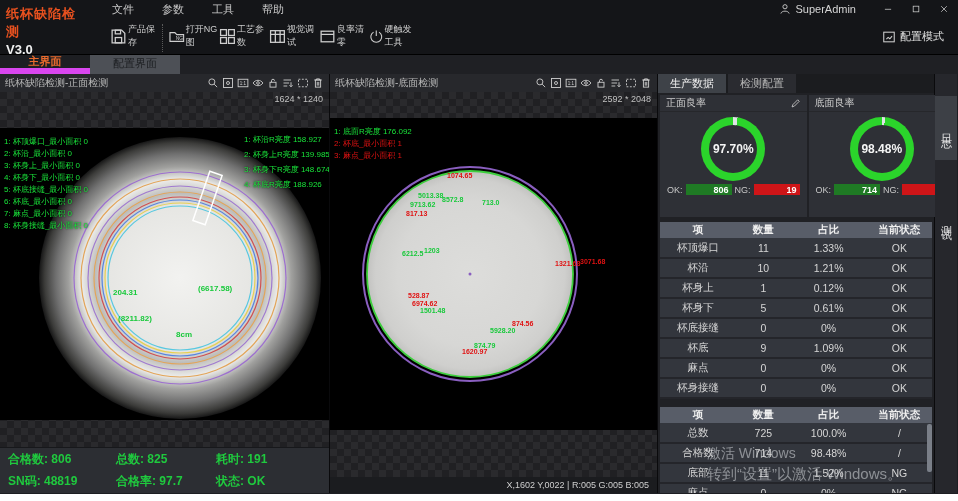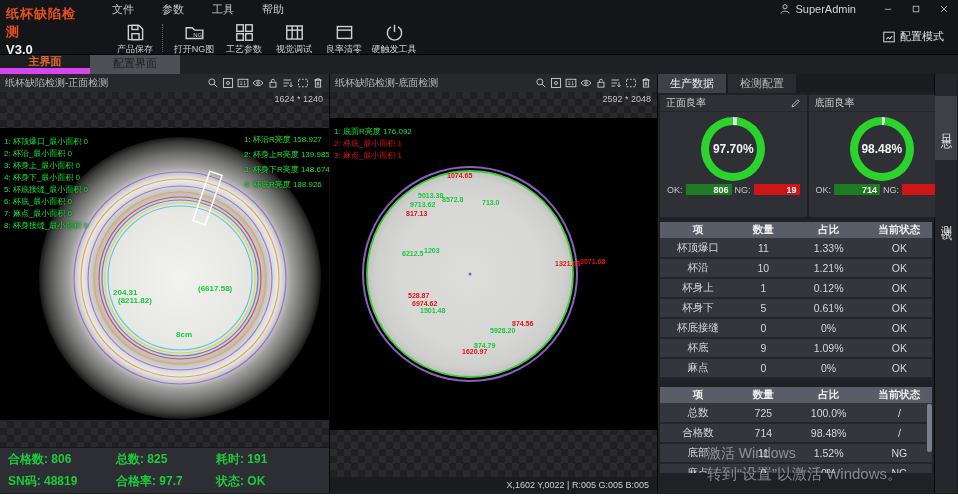--- a/index.html
+++ b/index.html
@@ -12,21 +12,21 @@
   .logo-title { color:#e8511f; font-weight:bold; font-size:13px; letter-spacing:1px; }
   .logo-version { color:#f0f0f0; font-weight:bold; font-size:13px; margin-top:1px; }
   .topbar-right { flex:1; display:flex; flex-direction:column; }
   .menubar { height:18px; display:flex; align-items:center; gap:28px; padding-left:12px; font-size:11px; color:#c8c8c8; }
   .menubar .menu-item { cursor:default; }
   .menubar-right { margin-left:auto; display:flex; align-items:center; height:18px; }
   .user-box { display:flex; align-items:center; gap:4px; font-size:11px; color:#d5d5d5; margin-right:18px; }
   .winbtn { width:28px; height:18px; display:flex; align-items:center; justify-content:center; }
   .winbtn svg { width:10px; height:10px; }
   .toolbar { flex:1; display:flex; align-items:flex-start; padding:3px 0 0 10px; }
-  .tool-btn { display:flex; flex-direction:column; align-items:center; gap:1px; width:50px; color:#cfcfcf; font-size:9px; padding-top:2px; }
+  .tool-btn { display:flex; flex-direction:row; align-items:center; gap:1px; width:50px; color:#cfcfcf; font-size:9px; padding-top:2px; }
   .tool-btn svg { width:19px; height:19px; }
   .tool-sep { width:1px; height:28px; margin:3px 6px 0 2px; border-left:1px dotted #5a5a5a; }
   .config-btn { margin-left:auto; margin-right:14px; margin-top:8px; display:flex; align-items:center; gap:4px; font-size:11px; color:#e0e0e0; }
   .config-btn svg { width:14px; height:14px; }
 
   
   .tabbar { display:flex; height:19px; background:#1f2024; }
   .tab { width:90px; display:flex; align-items:center; justify-content:center; font-size:11px; }
   .tab.active { background:#1d1e22; color:#e86a2c; font-weight:bold; border-bottom:6px solid #d946ef; }
   .tab.inactive { background:#4d5056; color:#1d1f22; border-bottom:2px solid #4d5056; }
@@ -359,21 +359,21 @@
           </div>
         <div class="anno-list" style="left:244px; top:40px;">
             <div>1: 杯沿R亮度 158.927</div>
             <div>2: 杯身上R亮度 139.985</div>
             <div>3: 杯身下R亮度 148.674</div>
             <div>4: 杯底R亮度 188.926</div>
           </div>
         <div class="scatter biglbl">
             <span class="g" style="left: 113px; top: 196px;">204.31</span>
             <span class="g" style="left: 198px; top: 192px;">(6617.58)</span>
-            <span class="g" style="left: 118px; top: 204px;">(8211.82)</span>
+            <span class="g" style="left: 118px; top: 222px;">(8211.82)</span>
             <span class="g" style="left: 176px; top: 238px;">8cm</span>
           </div>
       </div>
       <div class="statsbar green">
           <div>合格数: 806</div>
           <div>总数: 825</div>
           <div>耗时: 191</div>
           <div>SN码:  48819</div>
           <div>合格率: 97.7</div>
           <div>状态: OK</div>
@@ -545,20 +545,26 @@
                 <td>OK</td>
               </tr>
               <tr>
                 <td>杯底</td>
                 <td>9</td>
                 <td>1.09%</td>
                 <td>OK</td>
               </tr>
               <tr>
                 <td>麻点</td>
+                <td>0</td>
+                <td>0%</td>
+                <td>OK</td>
+              </tr>
+              <tr>
+                <td>杯身接缝</td>
                 <td>0</td>
                 <td>0%</td>
                 <td>OK</td>
               </tr>
             </tbody>
         </table>
         <div class="tbl-gap"></div>
         <div class="summary-wrap">
           <table>
             <colgroup>

